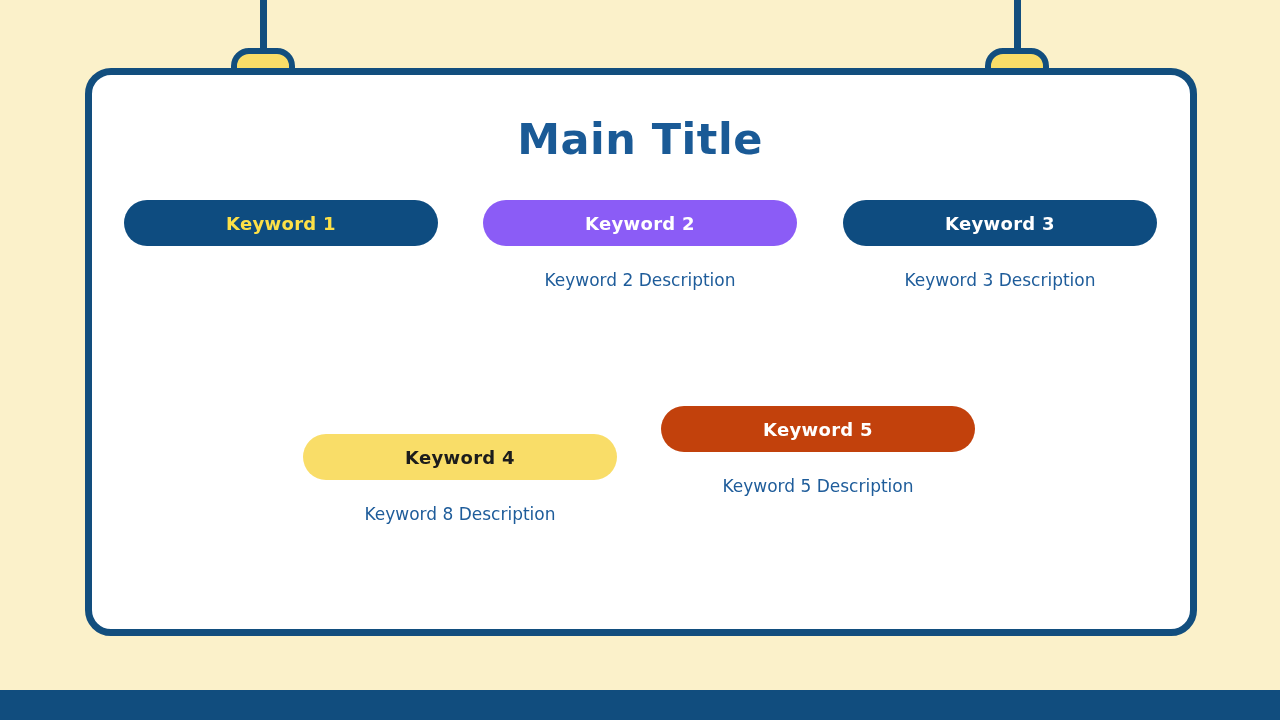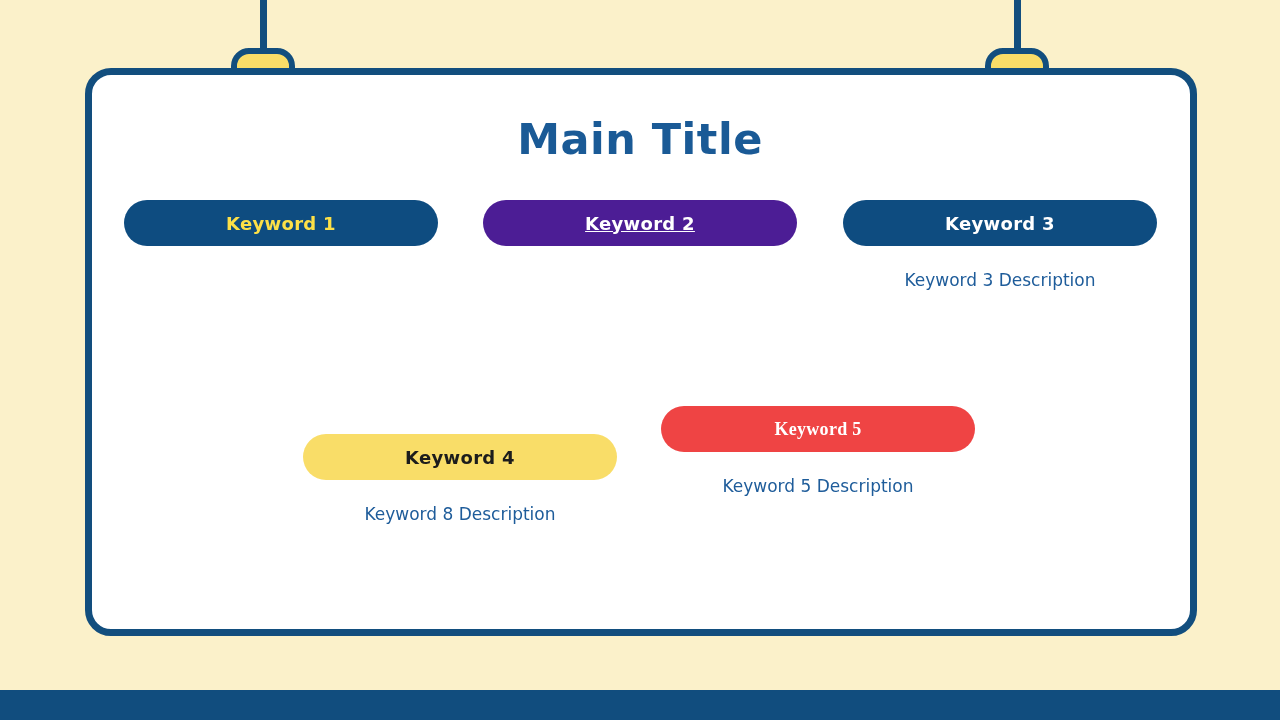--- a/index.html
+++ b/index.html
@@ -122,33 +122,34 @@
 
   <div class="card"></div>
 
   <div class="slide-title">Main Title</div>
 
   <div class="kw-group g1">
     <div class="kw-pill" style="background: rgb(14, 76, 128); color: #fde047;">Keyword 1</div>
   </div>
 
   <div class="kw-group g2">
-    <div class="kw-pill" style="background: #4c1d95; color: rgb(255, 255, 255); text-decoration: underline;">Keyword 2</div>
+    <div class="kw-pill" style="background: #8b5cf6; color: rgb(255, 255, 255);">Keyword 2</div>
+    <div class="kw-desc">Keyword 2 Description</div>
   </div>
 
   <div class="kw-group g3">
     <div class="kw-pill" style="background: rgb(14, 76, 128); color: rgb(255, 255, 255);">Keyword 3</div>
     <div class="kw-desc">Keyword 3 Description</div>
   </div>
 
   <div class="kw-group g4">
     <div class="kw-pill" style="background: rgb(249, 221, 104); color: rgb(28, 28, 28); margin-top: 28px;">Keyword 4</div>
     <div class="kw-desc">Keyword 8 Description</div>
   </div>
 
   <div class="kw-group g5">
-    <div class="kw-pill" style="background: #ef4444; color: rgb(255, 255, 255); font-family: Liberation Serif, serif;">Keyword 5</div>
+    <div class="kw-pill" style="background: #c2410c; color: rgb(255, 255, 255);">Keyword 5</div>
     <div class="kw-desc">Keyword 5 Description</div>
   </div>
 
   <div class="bottom-bar"></div>
 
 </div>
 
 </body></html>

